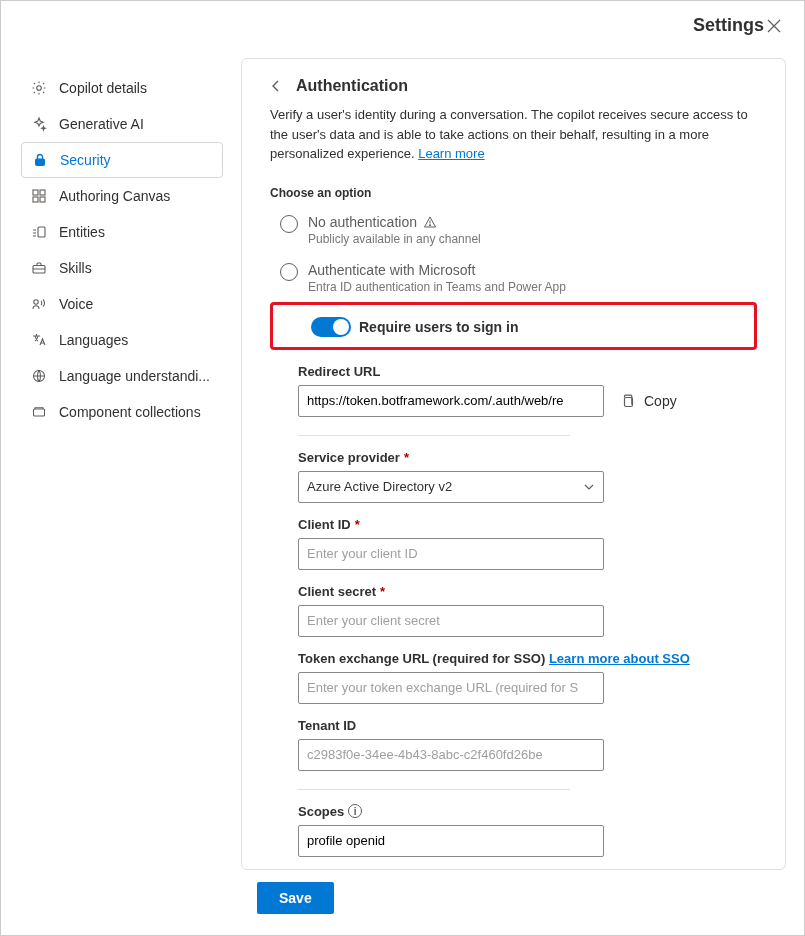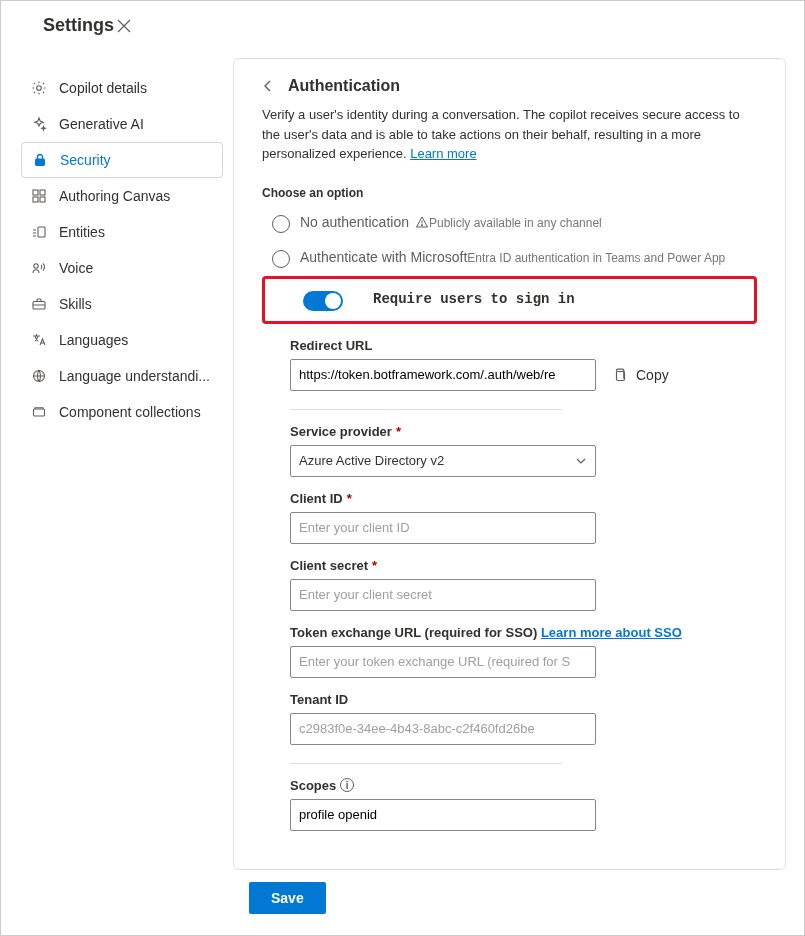--- a/index.html
+++ b/index.html
@@ -1,45 +1,45 @@
 <!DOCTYPE html>
 <html><head>
 <meta charset="utf-8">
 <style>
   * { box-sizing: border-box; }
   html, body { margin:0; padding:0; font-family:"Segoe UI", Arial, sans-serif; background:#fff; color:#323130; }
   .window { width:805px; height:936px; border:1px solid #ccc; position:relative; overflow:hidden; }
-  .titlebar { display:flex; align-items:center; justify-content:flex-start; padding:14px 20px 8px 42px; }
+  .titlebar { display:flex; align-items:center; justify-content:flex-end; padding:14px 20px 8px 28px; }
   .titlebar h1 { font-size:18px; font-weight:600; margin:0; }
   .close { width:20px; height:20px; display:flex; align-items:center; justify-content:center; cursor:pointer; color:#605e5c; }
   .body { display:flex; height:calc(100% - 48px); }
   .sidebar { width:232px; padding:26px 10px 10px 20px; }
   .sidebar-item { display:flex; align-items:center; gap:12px; height:36px; padding:0 10px; border-radius:4px; cursor:pointer; font-size:14px; color:#323130; white-space:nowrap; overflow:hidden; text-overflow:ellipsis; }
   .sidebar-item .lbl { overflow:hidden; text-overflow:ellipsis; }
   .sidebar-item.active { background:#fff; border:1px solid #d6d6d6; color:#0078d4; }
   .sidebar-item.active .icon svg { stroke:#0078d4; fill:#0078d4; }
   .sidebar .icon { width:16px; height:16px; flex:0 0 16px; color:#605e5c; display:flex; align-items:center; justify-content:center; }
-  .main { flex:1; padding:14px 18px 0 0; display:flex; flex-direction:column; }
+  .main { flex:1; padding:14px 18px 0 0; display:flex; flex-direction:column;margin-left:8px; }
   .panel { flex:1; border:1px solid #e1dfdd; border-radius:6px; padding:18px 28px 20px 28px; overflow:auto; }
   .panel-head { display:flex; align-items:center; gap:10px; margin-bottom:10px; }
   .back { width:16px; height:16px; cursor:pointer; color:#605e5c; }
   .panel h2 { font-size:16px; font-weight:600; margin:0; }
   .desc { font-size:13px; color:#323130; line-height:1.5; margin:0 0 22px 0; }
   .desc a, .link { color:#0078d4; text-decoration:underline; cursor:pointer; }
   .group-label { font-size:12px; font-weight:600; margin-bottom:8px; }
   .radio-row { display:flex; align-items:flex-start; gap:10px; padding:6px 0 4px 10px; }
   .radio-outer { width:18px; height:18px; border:1px solid #605e5c; border-radius:50%; flex:0 0 18px; margin-top:1px; cursor:pointer; background:#fff; display:flex; align-items:center; justify-content:center; }
   .radio-outer.sel { border:1px solid #0078d4; }
   .radio-outer.sel::after { content:""; width:10px; height:10px; border-radius:50%; background:#0078d4; display:block; }
-  .radio-texts { display:flex; flex-direction:row;align-items:flex-end; }
+  .radio-texts { display:flex; flex-direction:column; }
   .radio-title { font-size:14px; color:#605e5c; display:flex; align-items:center; gap:6px; }
   .radio-sub { font-size:12px; color:#797775; margin-top:2px; }
   .radio-title.sel { color:#323130; font-weight:600; }
   .highlight { border:3px solid #e81123; border-radius:4px; padding:2px 6px 10px 6px; margin:4px 0 10px 0; }
-  .toggle-row { display:flex; gap:30px; padding:10px 0 0 32px;font-family:Liberation Mono, monospace; }
+  .toggle-row { display:flex; align-items:center; gap:8px; padding:10px 0 0 32px; }
   .toggle { width:40px; height:20px; border-radius:10px; background:#0078d4; position:relative; cursor:pointer; }
   .toggle::after { content:""; position:absolute; right:2px; top:2px; width:16px; height:16px; border-radius:50%; background:#fff; }
   .toggle-label { font-size:14px; font-weight:600; }
   .field { margin:14px 0 4px 28px; }
   .field-label { font-size:13px; font-weight:600; margin-bottom:6px; display:flex; align-items:center; gap:4px; }
   .req { color:#a80000; }
   .row { display:flex; align-items:center; gap:16px; }
   input.txt, select.sel, .sel-box { width:306px; height:32px; border:1px solid #8a8886; border-radius:2px; padding:0 8px; font-size:13px; font-family:inherit; background:#fff; }
   input.txt::placeholder { color:#a19f9d; }
   input.txt[disabled] { color:#a19f9d; background:#fff; }
@@ -109,35 +109,35 @@
             <svg width="16" height="16" viewBox="0 0 16 16" fill="none" stroke="#605e5c" stroke-width="1.1">
               <path d="M2 12h3M2 9h3M2 6h3"></path>
               <rect x="7" y="3" width="7" height="10" rx="1"></rect>
             </svg>
           </span>
         <span class="lbl">Entities</span>
       </div>
       <div class="sidebar-item">
         <span class="icon">
             <svg width="16" height="16" viewBox="0 0 16 16" fill="none" stroke="#605e5c" stroke-width="1.1">
+              <rect x="2" y="5.5" width="12" height="7.5" rx="1"></rect>
+              <path d="M6 5.5V4a1 1 0 0 1 1-1h2a1 1 0 0 1 1 1v1.5M2 9h12"></path>
+            </svg>
+          </span>
+        <span class="lbl">Skills</span>
+      </div>
+      <div class="sidebar-item">
+        <span class="icon">
+            <svg width="16" height="16" viewBox="0 0 16 16" fill="none" stroke="#605e5c" stroke-width="1.1">
               <circle cx="5" cy="6" r="2.2"></circle>
               <path d="M2 13c0-2 1.5-3.3 3-3.3s3 1.3 3 3.3"></path>
               <path d="M10 5c1 .8 1 3.2 0 4M12 3.5c2 1.5 2 5.5 0 7"></path>
             </svg>
           </span>
         <span class="lbl">Voice</span>
-      </div>
-      <div class="sidebar-item">
-        <span class="icon">
-            <svg width="16" height="16" viewBox="0 0 16 16" fill="none" stroke="#605e5c" stroke-width="1.1">
-              <rect x="2" y="5.5" width="12" height="7.5" rx="1"></rect>
-              <path d="M6 5.5V4a1 1 0 0 1 1-1h2a1 1 0 0 1 1 1v1.5M2 9h12"></path>
-            </svg>
-          </span>
-        <span class="lbl">Skills</span>
       </div>
       <div class="sidebar-item">
         <span class="icon">
             <svg width="16" height="16" viewBox="0 0 16 16" fill="none" stroke="#605e5c" stroke-width="1.1">
               <path d="M2 4h7M5.5 2v2M4 4c.5 3 3 5 3 5M7 4c-.5 3-3 5-3 5"></path>
               <path d="M9 13l2.5-6 2.5 6M9.8 11h3.4"></path>
             </svg>
           </span>
         <span class="lbl">Languages</span>
       </div>

